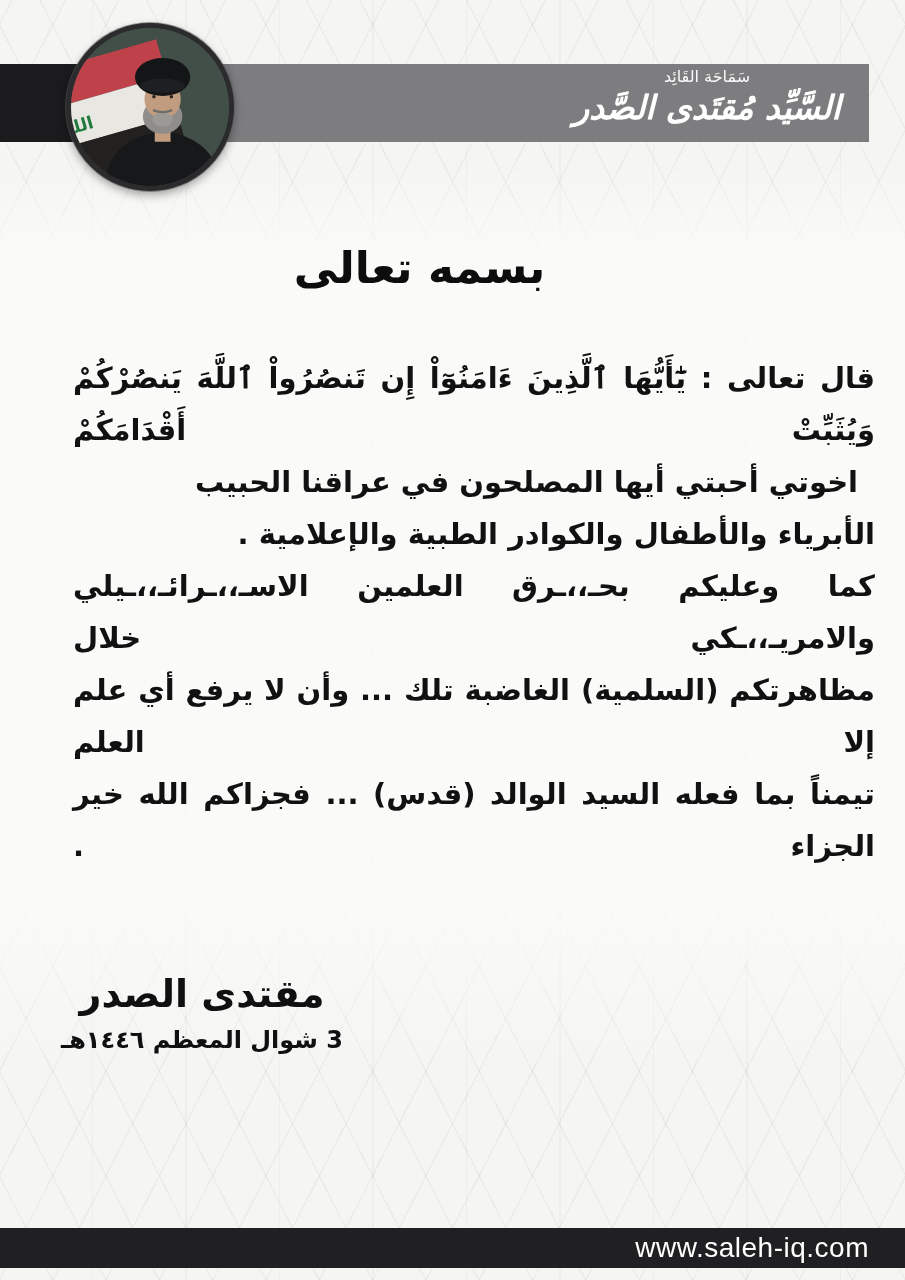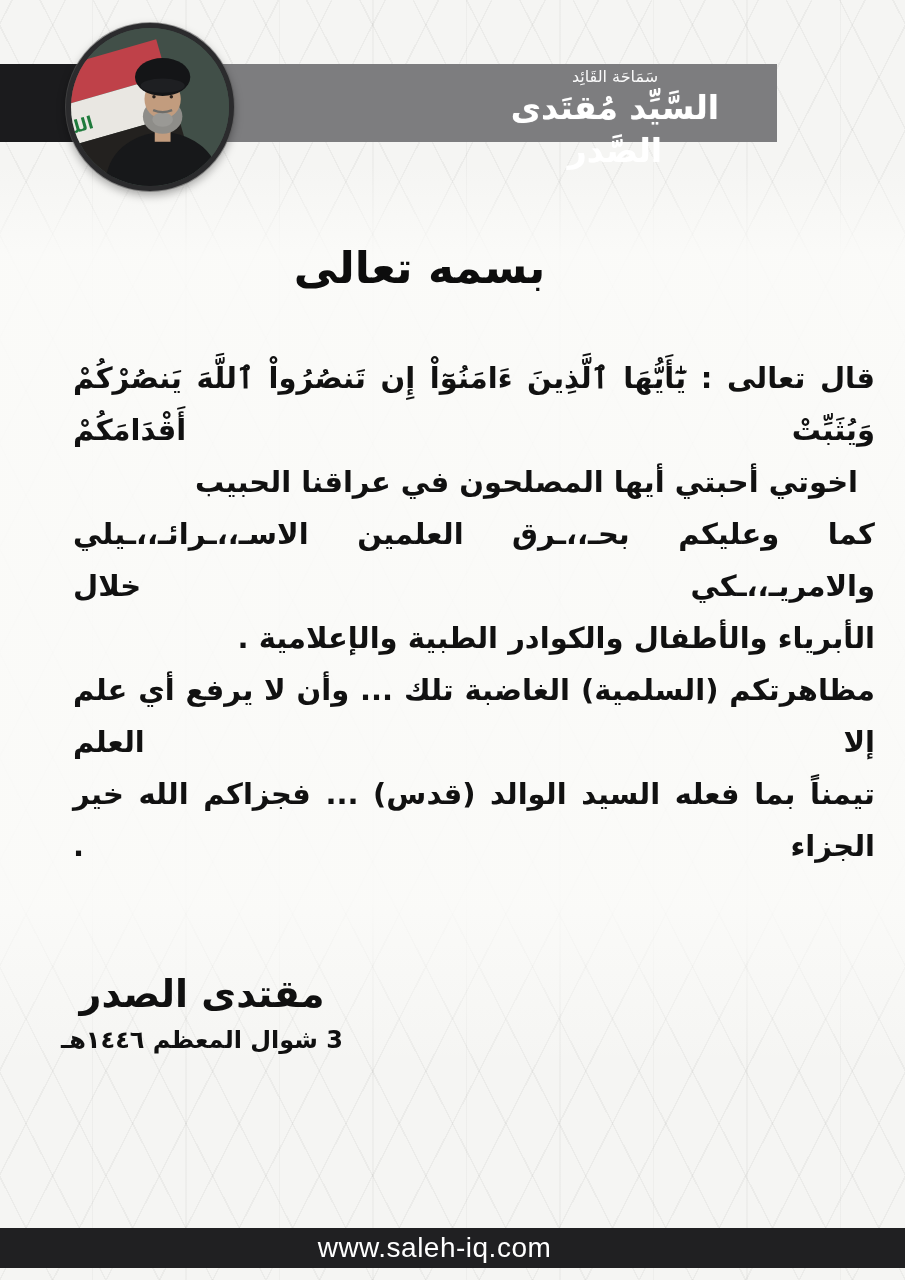--- a/index.html
+++ b/index.html
@@ -21,33 +21,34 @@
   .paper-glow {
     position: absolute; left: 0; right: 0; top: 165px; height: 900px;
     background: linear-gradient(to bottom,
       rgba(250,250,248,0) 0%, rgba(251,251,249,0.88) 10%,
       rgba(251,251,249,0.88) 82%, rgba(250,250,248,0) 100%);
     pointer-events: none;
   }
 
   
   .header-band {
-    position: absolute; left: 0; top: 64px; width: 777px; height: 78px;
+    position: absolute; left: 0; top: 64px; width: 869px; height: 78px;
     background: linear-gradient(to right, #1b1b1d 0%, #1b1b1d 9%, #7d7d7f 27%, #7d7d7f 100%);
   }
   .calligraphy {
     position: absolute; top: 3px; right: 12px; width: 300px;
     text-align: center; color: #ffffff; direction: rtl;
   }
   .calligraphy .small-line {
     font-size: 16px; letter-spacing: 1px; opacity: 0.96;
   }
   .calligraphy .large-line {
     font-size: 33px; font-weight: 700; line-height: 1.3; margin-top: 1px;
     text-shadow: 0 0 1px rgba(255,255,255,0.4);
+    font-style: italic;
   }
 
   
   .portrait {
     position: absolute; left: 66px; top: 23px;
     width: 168px; height: 168px; border-radius: 50%;
     border: 5px solid #2b2b2d;
     box-shadow: 0 0 0 1px rgba(90,90,90,0.6), 0 4px 10px rgba(0,0,0,0.35);
     overflow: hidden; background: #414f48;
   }
@@ -74,21 +75,21 @@
     position: absolute; left: 52px; top: 972px; width: 300px;
     direction: rtl; text-align: center; color: #101010;
   }
   .sig-name { font-size: 38px; font-weight: 700; }
   .sig-date { font-size: 24px; font-weight: 700; margin-top: 10px; }
 
   
   .footer-bar {
     position: absolute; left: 0; top: 1228px; width: 905px; height: 40px;
     background: #202022;
-    display: flex; align-items: center; justify-content: center;
+    display: flex; align-items: center; justify-content: flex-end;
     padding-right: 36px;
   }
   .footer-url {
     color: #ffffff; font-size: 28px; font-weight: 400; letter-spacing: 0.5px;
     font-family: "Liberation Sans", "DejaVu Sans", sans-serif;
   }
 </style>
 </head>
 <body>
 
@@ -130,22 +131,22 @@
       </g>
     </svg>
   </div>
 
   <div class="doc-title">بسمه تعالى</div>
 
   <div class="doc-body">
 
   <div class="line align-justify">قال تعالى : يَٰٓأَيُّهَا ٱلَّذِينَ ءَامَنُوٓاْ إِن تَنصُرُواْ ٱللَّهَ يَنصُرْكُمْ وَيُثَبِّتْ أَقْدَامَكُمْ</div>
       <div class="line align-center">اخوتي أحبتي أيها المصلحون في عراقنا الحبيب</div>
+      <div class="line align-right">الأبرياء والأطفال والكوادر الطبية والإعلامية .</div>
       <div class="line align-justify">كما وعليكم بحـ،،ـرق العلمين الاسـ،،ـرائـ،،ـيلي والامريـ،،ـكي خلال</div>
-      <div class="line align-right">الأبرياء والأطفال والكوادر الطبية والإعلامية .</div>
       <div class="line align-justify">مظاهرتكم (السلمية) الغاضبة تلك ... وأن لا يرفع أي علم إلا العلم</div>
       <div class="line align-justify">تيمناً بما فعله السيد الوالد (قدس) ... فجزاكم الله خير الجزاء .</div>
     </div>
 
   <div class="signature">
     <div class="sig-name">مقتدى الصدر</div>
     <div class="sig-date">3 شوال المعظم ١٤٤٦هـ</div>
   </div>
 
   <div class="footer-bar">

